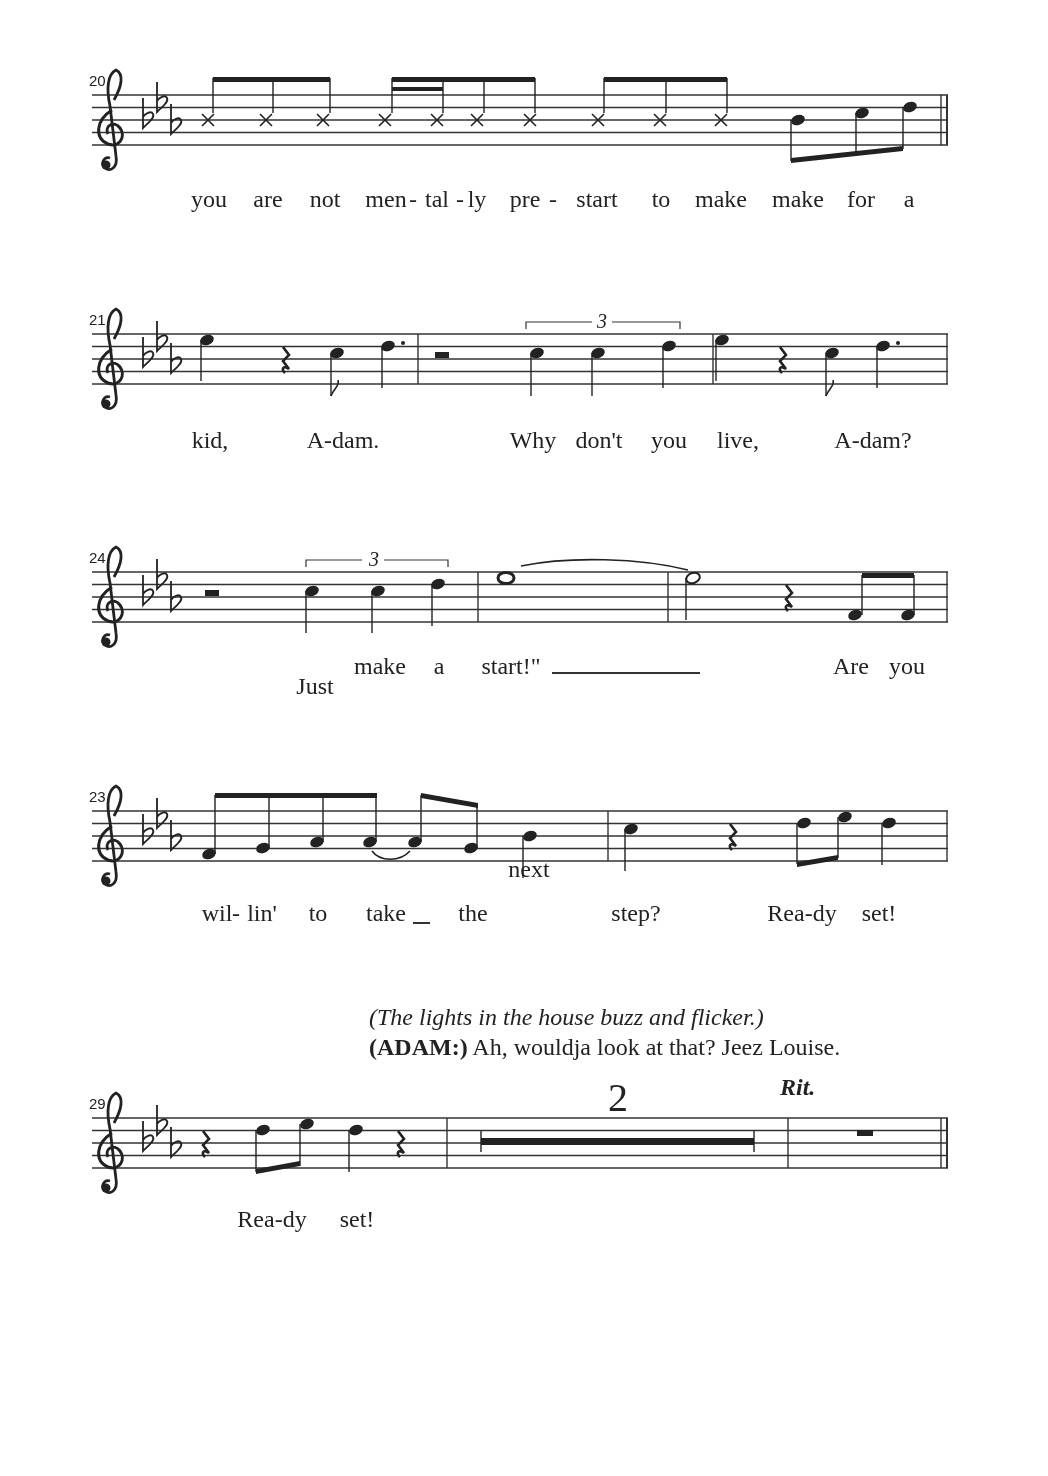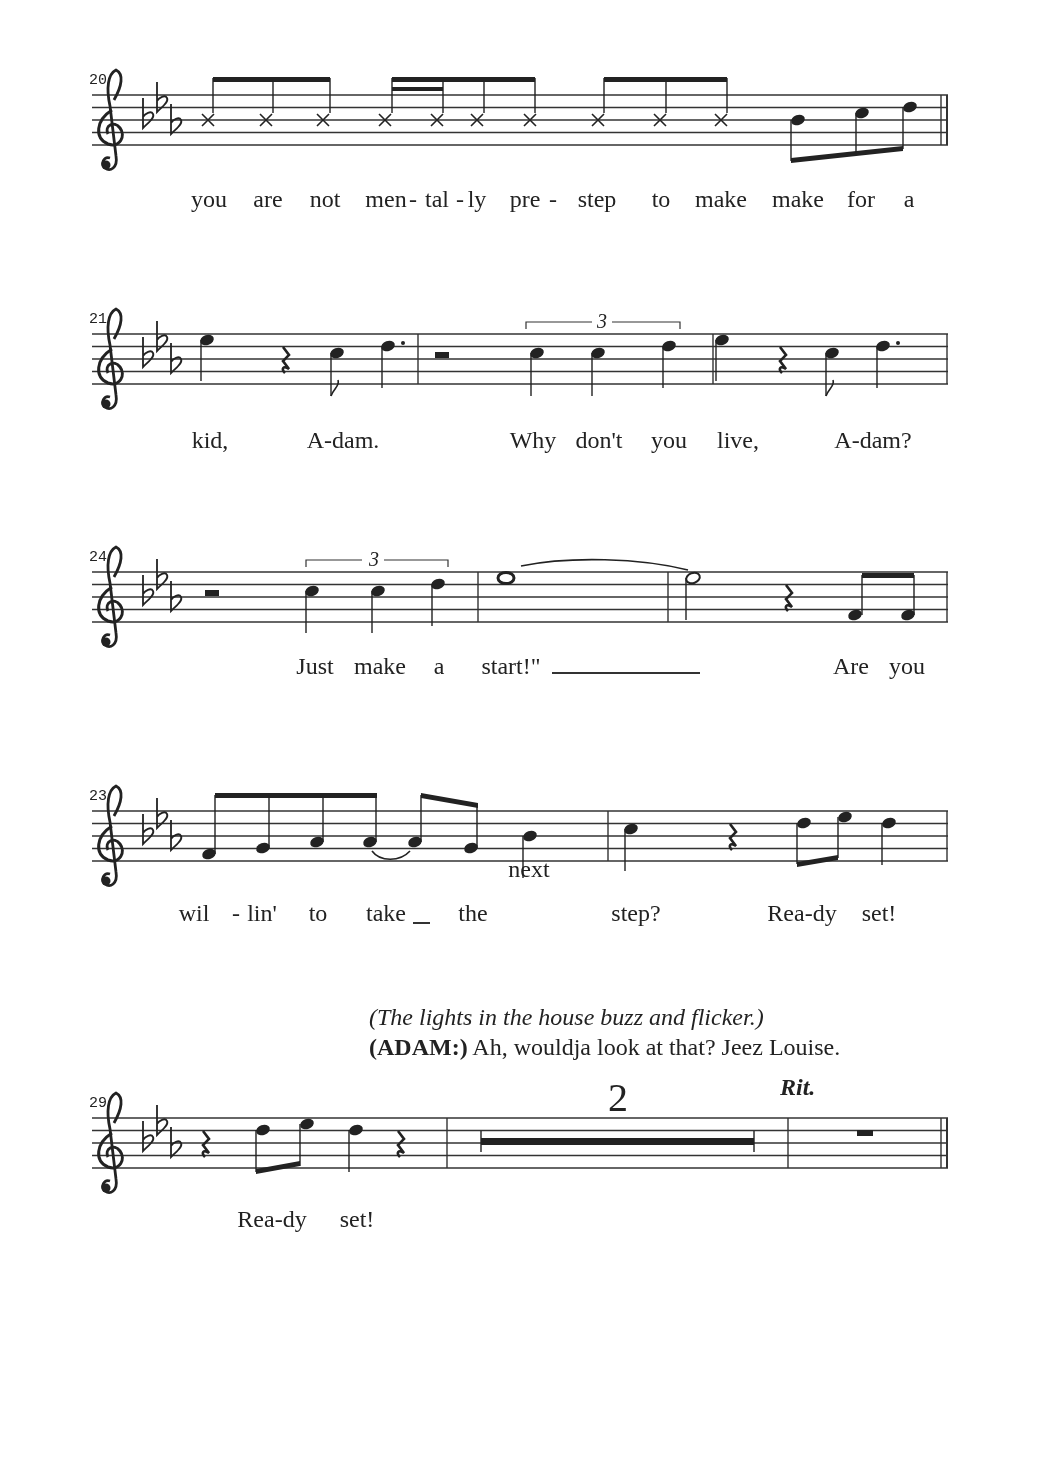--- a/index.html
+++ b/index.html
@@ -1,17 +1,17 @@
 <!DOCTYPE html>
 <html><head>
 <meta charset="utf-8">
 <style>
   html,body{margin:0;padding:0;background:#fff;}
   body{width:1048px;height:1476px;position:relative;overflow:hidden;font-family:"Liberation Serif","DejaVu Serif",serif;color:#222;}
-  .measure-num{position:absolute;font-family:Liberation Mono, monospace;font-size:15px;color:#222;}
+  .measure-num{position:absolute;font-family:Liberation Sans, sans-serif;font-size:15px;color:#222;}
   .lyric{position:absolute;font-size:24px;white-space:nowrap;color:#222;transform:translateX(-50%);}
   .lyric-ext{position:absolute;height:1.5px;background:#333;}
   svg.score{position:absolute;left:0;top:0;overflow:visible;}
   .stage{position:absolute;font-size:24px;white-space:nowrap;color:#222;}
   .stage.italic{font-style:italic;}
   .bold{font-weight:bold;}
   .multirest-num{position:absolute;font-size:40px;font-family:"Liberation Serif",serif;transform:translateX(-50%);}
   .rit{position:absolute;font-size:24px;font-weight:bold;font-style:italic;}
   .tuplet-num{font-style:italic;font-family:"Liberation Serif",serif;font-size:20px;}
 </style>
@@ -288,50 +288,50 @@
   <span class="lyric" style="left:209px;top:186px">you</span>
   <span class="lyric" style="left:268px;top:186px">are</span>
   <span class="lyric" style="left:325px;top:186px">not</span>
   <span class="lyric" style="left:386px;top:186px">men</span>
   <span class="lyric" style="left:413px;top:186px">-</span>
   <span class="lyric" style="left:437px;top:186px">tal</span>
   <span class="lyric" style="left:460px;top:186px">-</span>
   <span class="lyric" style="left:477px;top:186px">ly</span>
   <span class="lyric" style="left:525px;top:186px">pre</span>
   <span class="lyric" style="left:553px;top:186px">-</span>
-  <span class="lyric" style="left:597px;top:186px">step</span>
+  <span class="lyric" style="left:597px;top:186px">start</span>
   <span class="lyric" style="left:661px;top:186px">to</span>
   <span class="lyric" style="left:721px;top:186px">make</span>
   <span class="lyric" style="left:798px;top:186px">make</span>
   <span class="lyric" style="left:861px;top:186px">for</span>
   <span class="lyric" style="left:909px;top:186px">a</span>
 </div>
 
 <div>
   <span class="lyric" style="left:210px;top:427px">kid,</span>
   <span class="lyric" style="left:343px;top:427px">A-dam.</span>
   <span class="lyric" style="left:533px;top:427px">Why</span>
   <span class="lyric" style="left:599px;top:427px">don't</span>
   <span class="lyric" style="left:669px;top:427px">you</span>
   <span class="lyric" style="left:738px;top:427px">live,</span>
   <span class="lyric" style="left:873px;top:427px">A-dam?</span>
 </div>
 
 <div>
-  <span class="lyric" style="left:315px;top:653px">Just</span>
+  <span class="lyric" style="left:315px;top:673px">Just</span>
   <span class="lyric" style="left:380px;top:653px">make</span>
   <span class="lyric" style="left:439px;top:653px">a</span>
   <span class="lyric" style="left:511px;top:653px">start!"</span>
   <div class="lyric-ext" style="left:552px;top:672px;width:148px"></div>
   <span class="lyric" style="left:851px;top:653px">Are</span>
   <span class="lyric" style="left:907px;top:653px">you</span>
 </div>
 
 <div>
-  <span class="lyric" style="left:194px;top:900px">wil</span>
+  <span class="lyric" style="left:217px;top:900px">wil</span>
   <span class="lyric" style="left:236px;top:900px">-</span>
   <span class="lyric" style="left:262px;top:900px">lin'</span>
   <span class="lyric" style="left:318px;top:900px">to</span>
   <span class="lyric" style="left:386px;top:900px">take</span>
   <div class="lyric-ext" style="left:413px;top:922px;width:17px"></div>
   <span class="lyric" style="left:473px;top:900px">the</span>
   <span class="lyric" style="left:529px;top:856px">next</span>
   <span class="lyric" style="left:636px;top:900px">step?</span>
   <span class="lyric" style="left:802px;top:900px">Rea-dy</span>
   <span class="lyric" style="left:879px;top:900px">set!</span>

